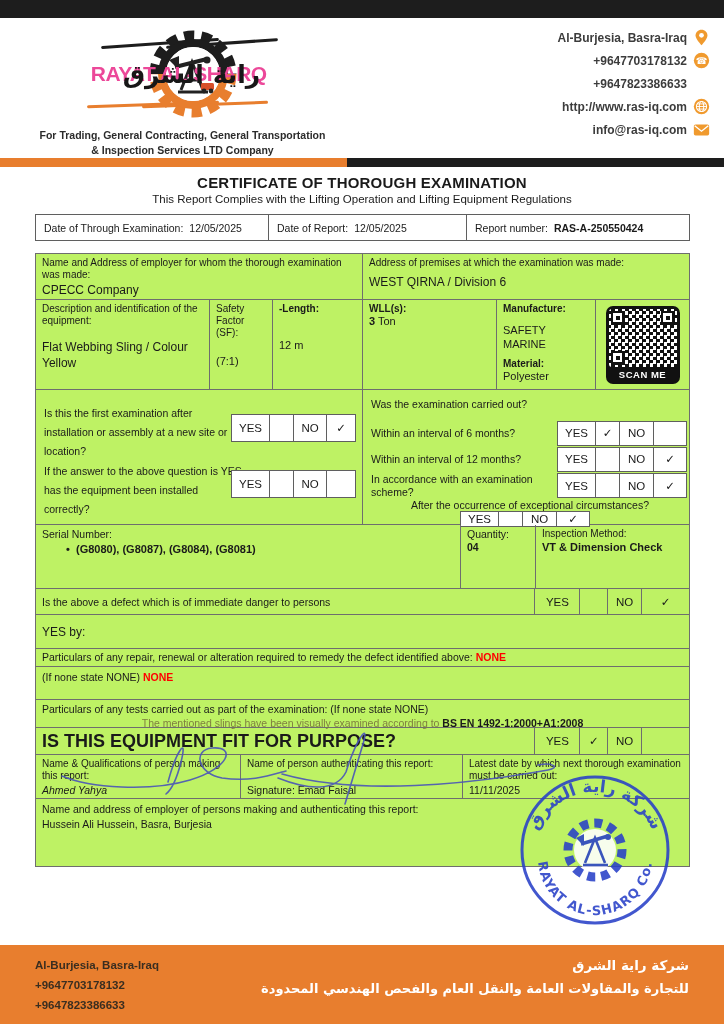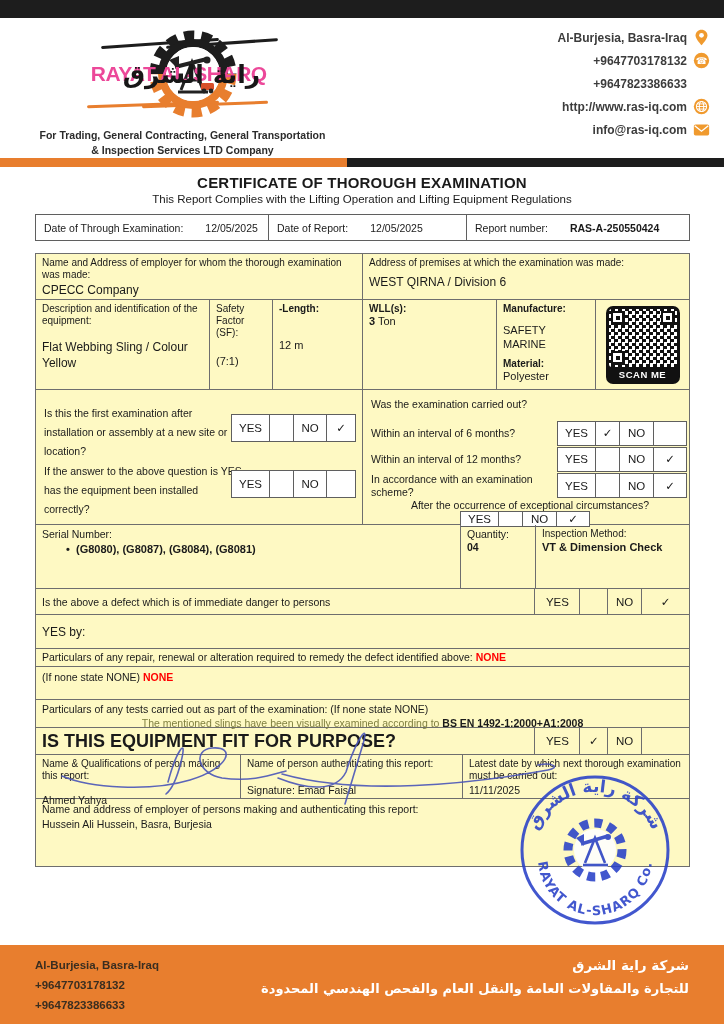--- a/index.html
+++ b/index.html
@@ -21,24 +21,24 @@
   .ctext { font-weight:bold; font-size:12px; color:#3c3c3c; }
   .cicon { width:17px; height:17px; flex:0 0 17px; }
   .cicon.empty { visibility:hidden; }
   .divider { height:9px; display:flex; }
   .divider .d-org { width:347px; background:#e87e2e; }
   .divider .d-blk { flex:1; background:#1d1d1d; }
   .titleblock { text-align:center; margin-top:7px; }
   .doc-title { font-size:15px; font-weight:bold; letter-spacing:.2px; }
   .doc-sub { font-size:11.5px; margin-top:2px; }
   .meta { display:flex; margin:9px 34px 0 35px; border:1px solid #5f5f5f; height:27px; }
-  .meta > div { display:flex; align-items:center; padding-left:8px; font-size:10.5px; border-right:1px solid #5f5f5f;gap:16px; }
+  .meta > div { display:flex; align-items:center; padding-left:8px; font-size:10.5px; border-right:1px solid #5f5f5f; }
   .meta > div:last-child { border-right:none; }
   .mval { margin-left:6px; }
-  .tbl { position:absolute; left:35px; top:253px; width:655px; border:1px solid #6e6e6e; background:#fef9c3; }
+  .tbl { position:absolute; left:35px; top:253px; width:655px; border:1px solid #6e6e6e; background:#bef264; }
   .row { display:flex; border-bottom:1px solid #6e6e6e; position:relative; }
   .row:last-child { border-bottom:none; }
   .cell { border-right:1px solid #6e6e6e; padding:3px 6px; font-size:10.5px; position:relative; }
   .cell:last-child { border-right:none; }
   .lbl { font-size:10px; line-height:1.2; }
   .big { font-size:12px; margin-top:6px; }
   .b { font-weight:bold; }
   .red { color:#ff0000; }
   .olive { color:#7f7f3f; }
   .yn { display:flex; border:1px solid #5f5f5f; background:#fff; }
@@ -356,21 +356,21 @@
     <div style="width:500px; border-left:none; justify-content:flex-start; padding-left:6px; font-weight:bold; font-size:18px;">IS THIS EQUIPMENT FIT FOR PURPOSE?</div>
     <div class="w-yes">YES</div>
     <div class="w-m1 mark">✓</div>
     <div class="w-no">NO</div>
     <div class="w-m2 mark"></div>
   </div>
 
   <div class="row" style="height:44px;">
     <div class="cell" style="width:205px; line-height:1.2;">
       <div class="lbl">Name &amp; Qualifications of person making this report:</div>
-      <div style="margin-top:12px;">Ahmed Yahya</div>
+      <div style="margin-top:2px;font-style:italic;">Ahmed Yahya</div>
     </div>
     <div class="cell" style="width:222px; line-height:1.2;">
       <div class="lbl">Name of person authenticating this report:</div>
       <div style="margin-top:14px;">Signature: Emad Faisal</div>
     </div>
     <div class="cell" style="flex:1; line-height:1.2;">
       <div class="lbl">Latest date by which next thorough examination must be carried out:</div>
       <div style="margin-top:2px;">11/11/2025</div>
     </div>
   </div>

